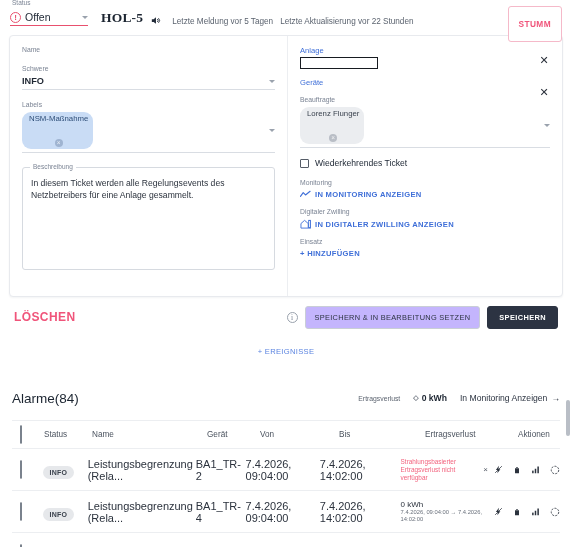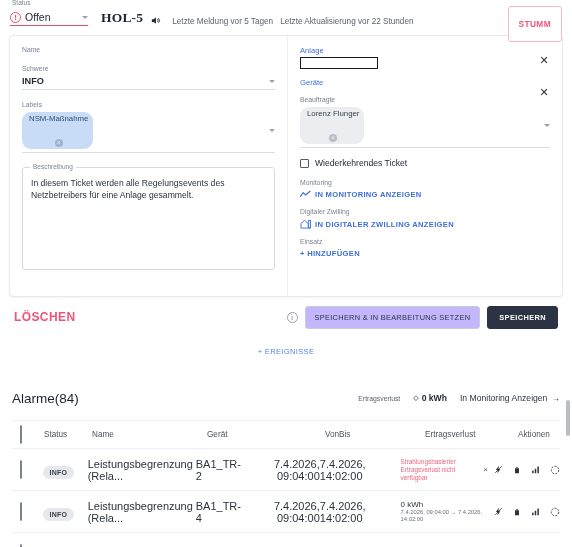--- a/index.html
+++ b/index.html
@@ -184,21 +184,21 @@
     border-top: 1px solid #eceef1;
     position: relative;
   }
   .trow { display: flex; align-items: center; border-bottom: 1px solid #eceef1; }
   .thead { height: 28px; }
   .tbody-row { min-height: 42px; }
   .c-cb { width: 32px; padding-left: 8px; }
   .c-status { width: 48px; }
   .c-name { width: 115px; }
   .c-dev { width: 53px; }
-  .c-von { width: 79px; text-align: right; }
+  .c-von { width: 79px; }
   .c-bis { width: 86px; }
   .c-loss { width: 93px; display: flex; align-items: center; gap: 4px; }
   .c-act { flex: 1; }
   .th { font-size: 8.2px; color: #4b535f; }
   .td { font-size: 11px; color: #2b323d; }
   .cb-sm {
     width: 9px; height: 9px; border: 1.1px solid #7a828d; border-radius: 1px;
     background: #fff; cursor: pointer;
   }
   .badge-info {

